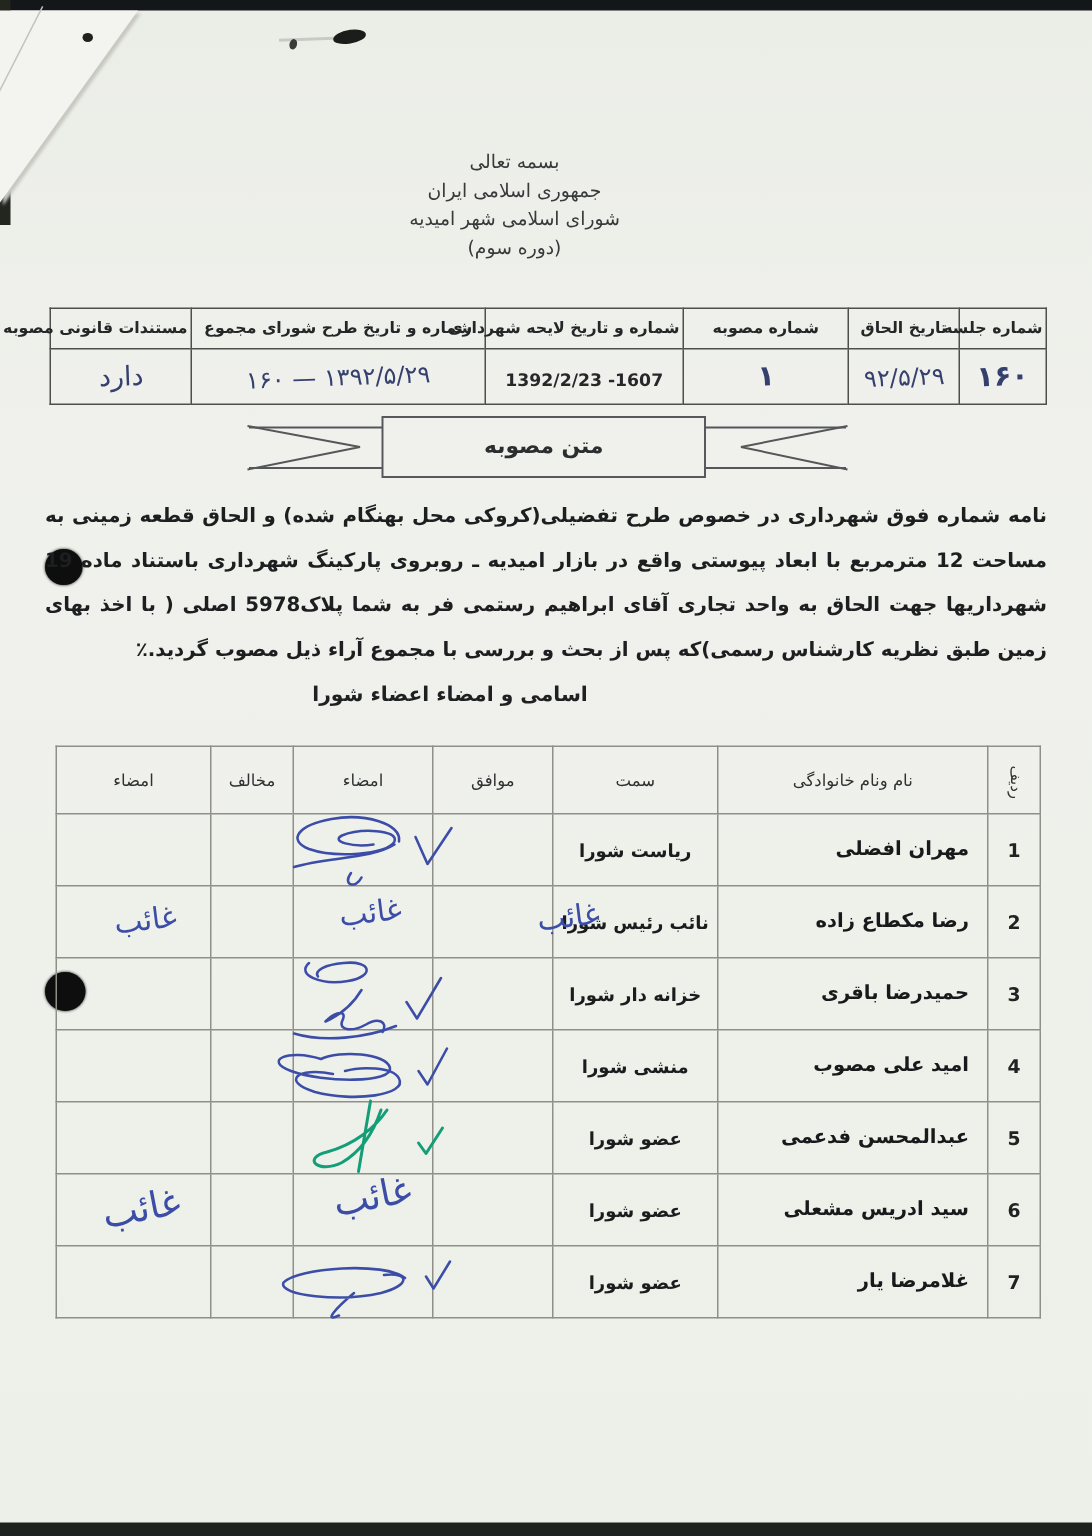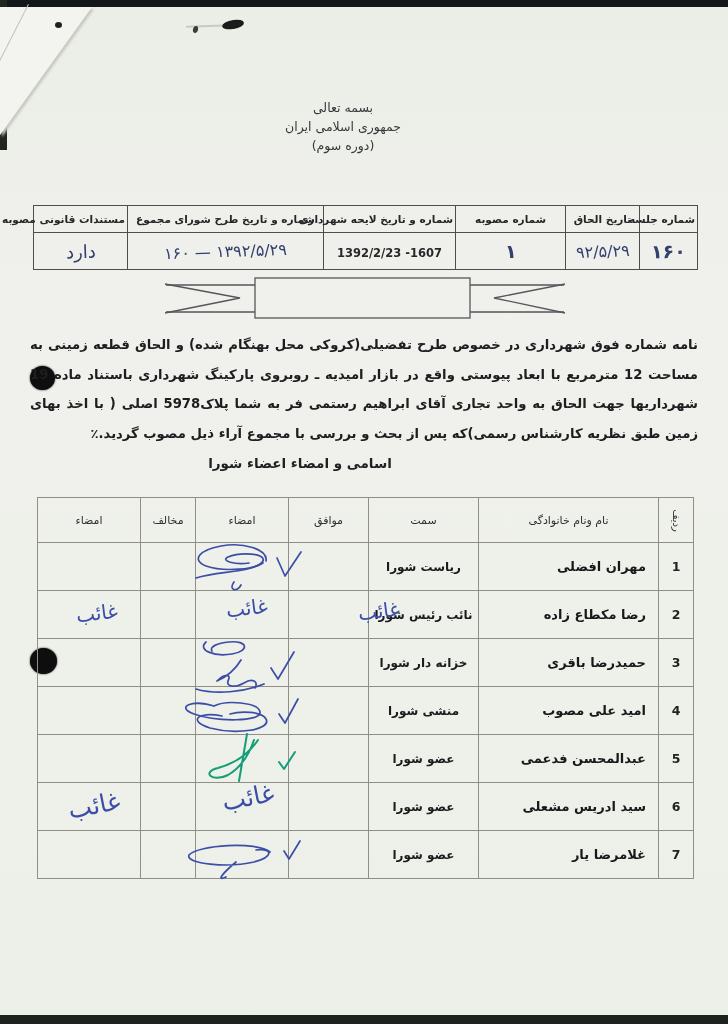--- a/index.html
+++ b/index.html
@@ -78,20 +78,21 @@
   <div class="abs staple-blob"></div>
   <div class="abs staple-dot"></div>
   <div class="abs corner-dot"></div>
   <div class="abs punch p1"></div>
   <div class="abs punch p2"></div>
   <div class="abs scan-bottom"></div>
 
   <div class="abs doc-header">
     <div>بسمه تعالی</div>
     <div>جمهوری اسلامی ایران</div>
+    <div>شورای اسلامی شهر امیدیه</div>
     <div>(دوره سوم)</div>
   </div>
 
   <table class="abs info-table">
     <colgroup>
         <col style="width:58px">
         <col style="width:74px">
         <col style="width:110px">
         <col style="width:132px">
         <col style="width:196px">
@@ -117,20 +118,21 @@
   </tbody>
     </table>
 
   <div class="abs banner">
     <svg width="426" height="44" viewBox="0 0 426 44">
       <path class="ribbon-stroke" d="M14,9 L103,9 M318,9 L412,9 M14,36 L103,36 M318,36 L412,36"></path>
       <rect class="ribbon-stroke" x="103" y="2" width="215" height="40"></rect>
       <path class="ribbon-stroke" d="M13,8 L88,22 L13,37"></path>
       <path class="ribbon-stroke" d="M413,8 L342,22 L413,37"></path>
     </svg>
+    <div class="label">متن مصوبه</div>
   </div>
 
   <div class="abs body-text">نامه شماره فوق شهرداری در خصوص طرح تفضیلی(کروکی محل  بهنگام شده) و الحاق قطعه زمینی به مساحت 12 مترمربع با ابعاد پیوستی واقع در بازار امیدیه ـ روبروی پارکینگ شهرداری باستناد ماده 19 شهرداریها جهت الحاق به واحد تجاری آقای ابراهیم رستمی فر به شما پلاک5978 اصلی ( با اخذ بهای زمین طبق نظریه کارشناس رسمی)که پس از بحث و بررسی با مجموع آراء ذیل مصوب گردید.٪</div>
 
   <div class="abs members-heading">اسامی و امضاء اعضاء شورا</div>
 
   <table class="abs members-table">
     <colgroup>
         <col style="width:35px">
         <col style="width:180px">

